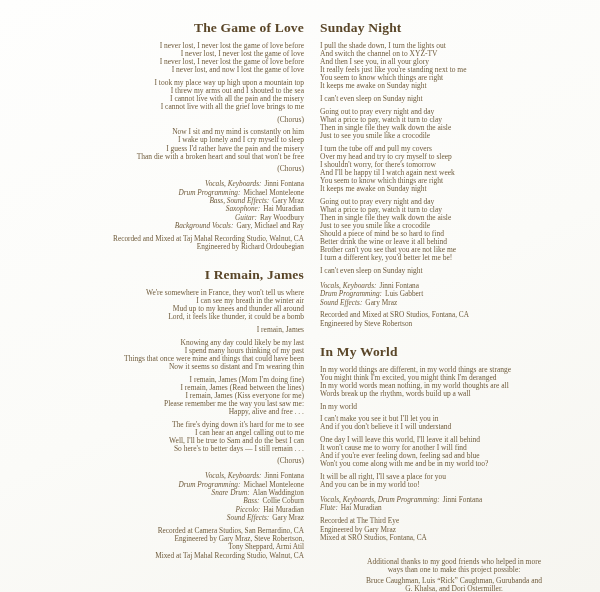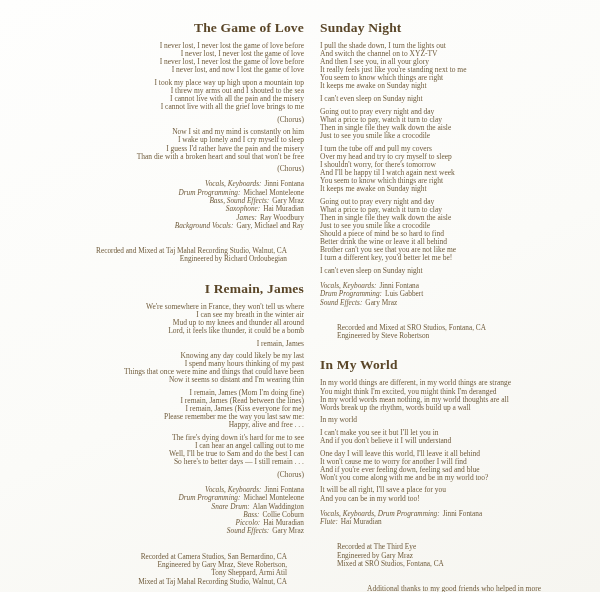--- a/index.html
+++ b/index.html
@@ -29,21 +29,21 @@
   .stanza {
     font-size: 7.5px; line-height: 8.1px;
     white-space: pre-line;
     margin: 0 0 4.5px 0;
   }
   .credits { margin: 7px 0 4.5px 0; }
   .credit-line { font-size: 7.3px; line-height: 8.3px; }
   .credit-role { font-style: italic; margin-right: 3px; font-family: Liberation Serif, serif; }
   .recording {
     font-size: 7.3px; line-height: 8.3px;
-    white-space: pre-line; margin: 17px;
+    white-space: pre-line; margin: 0;
   }
   .footer { margin-top: 16px; }
   .footer .stanza { margin-bottom: 3px; text-align: center; }
 </style>
 </head>
 <body>
 
 <div class="sheet">
 
   <div class="col col-left">
@@ -62,21 +62,21 @@
       <div class="stanza">Now I sit and my mind is constantly on him
 I wake up lonely and I cry myself to sleep
 I guess I'd rather have the pain and the misery
 Than die with a broken heart and soul that won't be free</div>
       <div class="stanza">(Chorus)</div>
       <div class="credits">
         <div class="credit-line"><span class="credit-role">Vocals, Keyboards:</span><span>Jinni Fontana</span></div>
         <div class="credit-line"><span class="credit-role">Drum Programming:</span><span>Michael Monteleone</span></div>
         <div class="credit-line"><span class="credit-role">Bass, Sound Effects:</span><span>Gary Mraz</span></div>
         <div class="credit-line"><span class="credit-role">Saxophone:</span><span>Hai Muradian</span></div>
-        <div class="credit-line"><span class="credit-role">James:</span><span>Ray Woodbury</span></div>
+        <div class="credit-line"><span class="credit-role">Guitar:</span><span>Ray Woodbury</span></div>
         <div class="credit-line"><span class="credit-role">Background Vocals:</span><span>Gary, Michael and Ray</span></div>
       </div>
       <div class="recording">Recorded and Mixed at Taj Mahal Recording Studio, Walnut, CA
 Engineered by Richard Ordoubegian</div>
     </div>
 
     <div class="song">
       <h2 class="song-title">I Remain, James</h2>
       <div class="stanza">We're somewhere in France, they won't tell us where
 I can see my breath in the winter air

